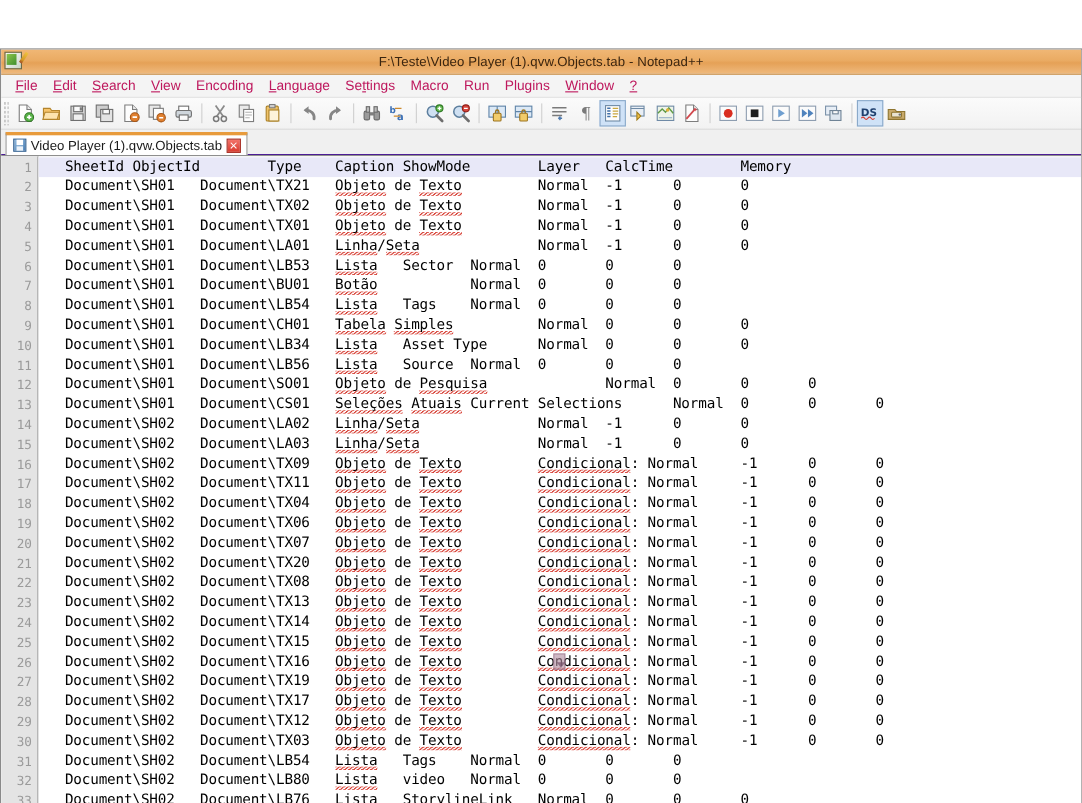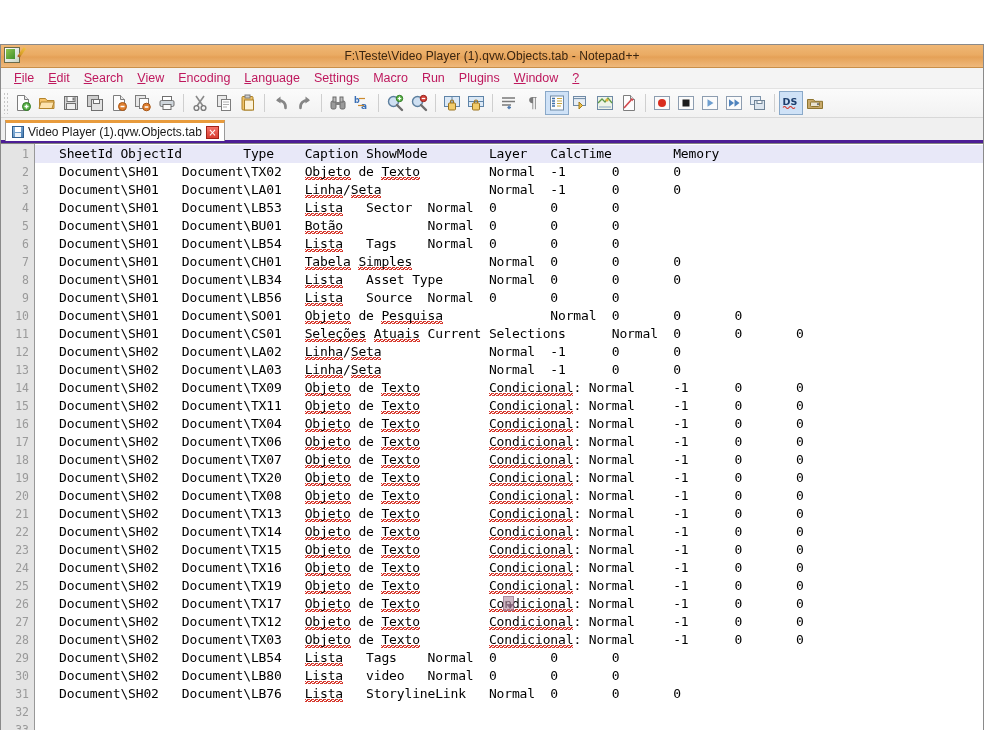--- a/index.html
+++ b/index.html
@@ -128,21 +128,21 @@
     width: 1px; height: 18px;
     background: #cfcfcf;
     margin: 0 4px;
     flex: 0 0 auto;
   }
 
   
   .tabbar {
     height: 22px;
     background: #f0f0f0;
-    border-bottom: 3px solid #4c1d95;
+    border-bottom: 1px solid #4c1d95;
     display: flex;
     align-items: flex-end;
     padding-left: 4px;
     flex: 0 0 auto;
     position: relative;
   }
   .tab {
     height: 21px;
     display: flex;
     align-items: center;
@@ -705,21 +705,23 @@
         <div class="ln">29</div>
         <div class="ln">30</div>
         <div class="ln">31</div>
         <div class="ln">32</div>
         <div class="ln">33</div>
         <div class="ln">47</div>
       </div>
     <div class="code" id="code">
 
     <div class="row caretline">SheetId ObjectId        Type    Caption ShowMode        Layer   CalcTime        Memory</div>
+        <div class="row">Document\SH01   Document\TX21   <span class="sq">Objeto</span> de <span class="sq">Texto</span>         Normal  -1      0       0</div>
         <div class="row">Document\SH01   Document\TX02   <span class="sq">Objeto</span> de <span class="sq">Texto</span>         Normal  -1      0       0</div>
+        <div class="row">Document\SH01   Document\TX01   <span class="sq">Objeto</span> de <span class="sq">Texto</span>         Normal  -1      0       0</div>
         <div class="row">Document\SH01   Document\LA01   <span class="sq">Linha</span>/<span class="sq">Seta</span>              Normal  -1      0       0</div>
         <div class="row">Document\SH01   Document\LB53   <span class="sq">Lista</span>   Sector  Normal  0       0       0</div>
         <div class="row">Document\SH01   Document\BU01   <span class="sq">Botão</span>           Normal  0       0       0</div>
         <div class="row">Document\SH01   Document\LB54   <span class="sq">Lista</span>   Tags    Normal  0       0       0</div>
         <div class="row">Document\SH01   Document\CH01   <span class="sq">Tabela</span> <span class="sq">Simples</span>          Normal  0       0       0</div>
         <div class="row">Document\SH01   Document\LB34   <span class="sq">Lista</span>   Asset Type      Normal  0       0       0</div>
         <div class="row">Document\SH01   Document\LB56   <span class="sq">Lista</span>   Source  Normal  0       0       0</div>
         <div class="row">Document\SH01   Document\SO01   <span class="sq">Objeto</span> de <span class="sq">Pesquisa</span>              Normal  0       0       0</div>
         <div class="row">Document\SH01   Document\CS01   <span class="sq">Seleções</span> <span class="sq">Atuais</span> Current Selections      Normal  0       0       0</div>
         <div class="row">Document\SH02   Document\LA02   <span class="sq">Linha</span>/<span class="sq">Seta</span>              Normal  -1      0       0</div>

